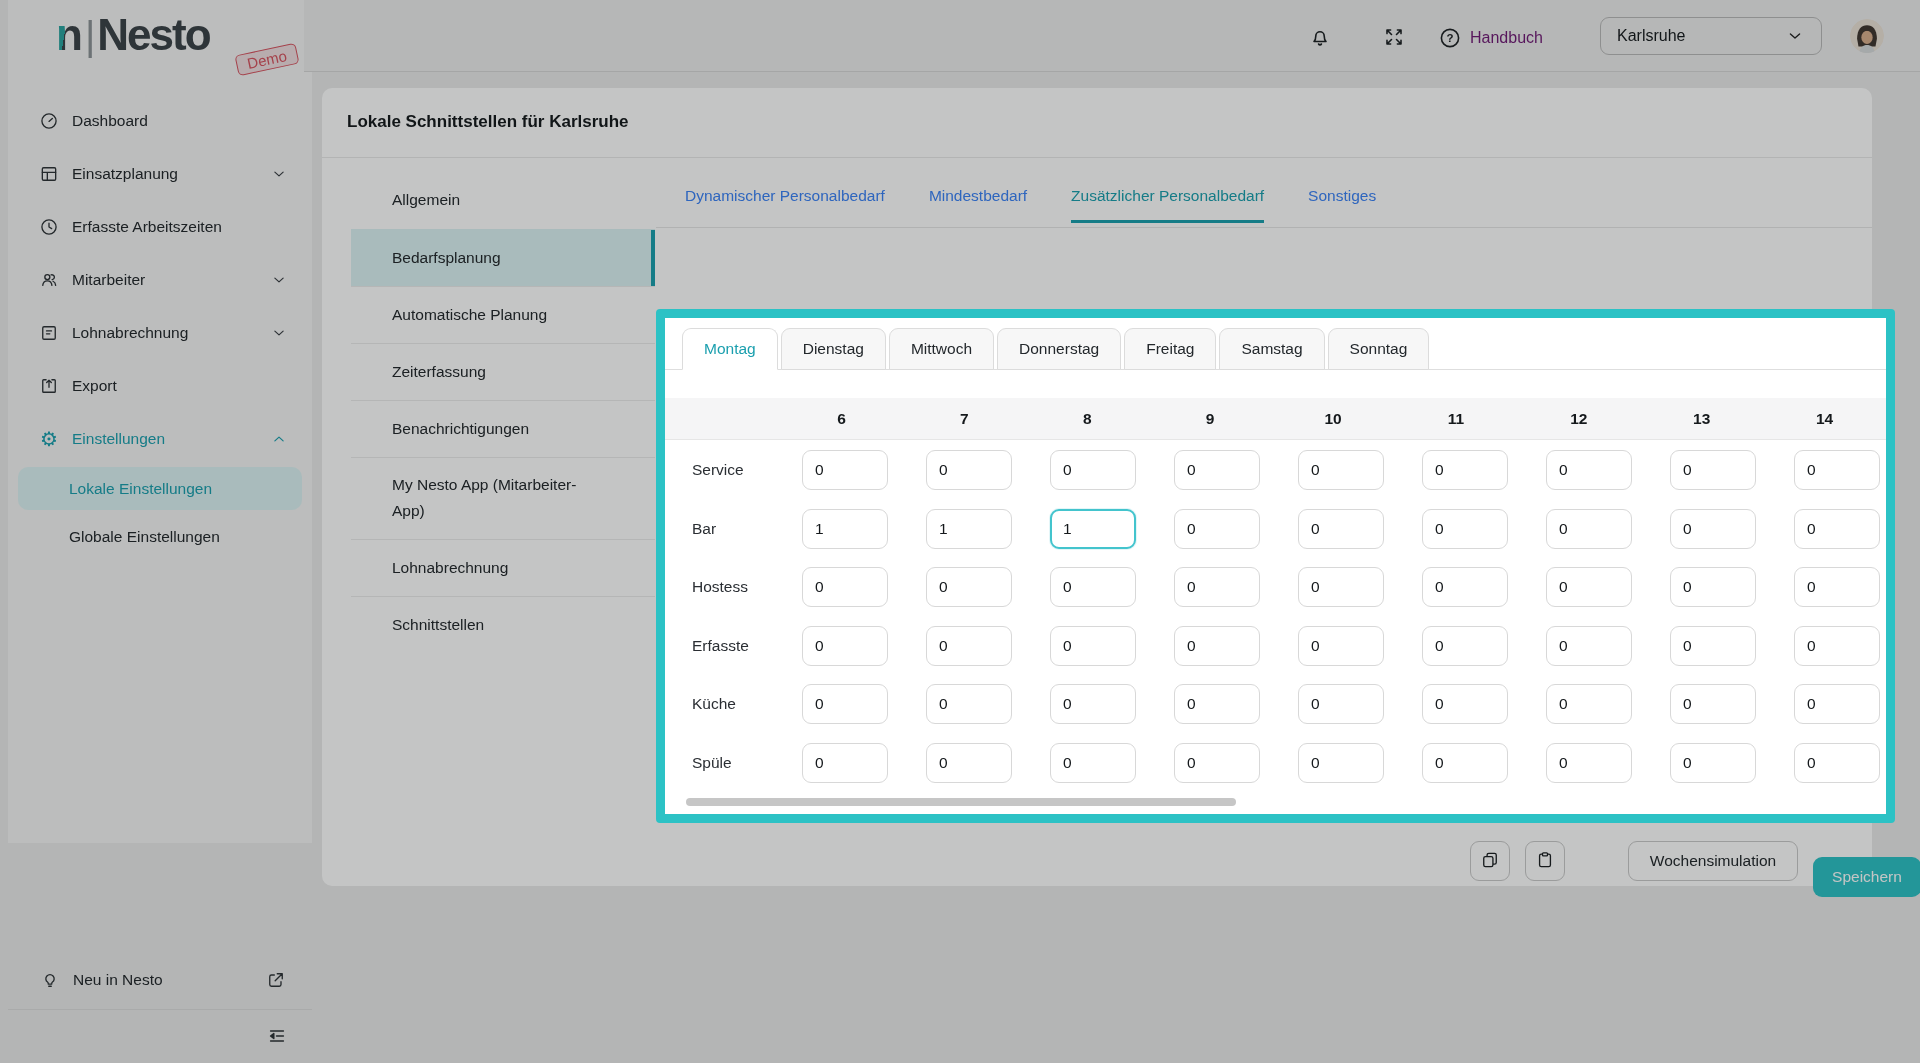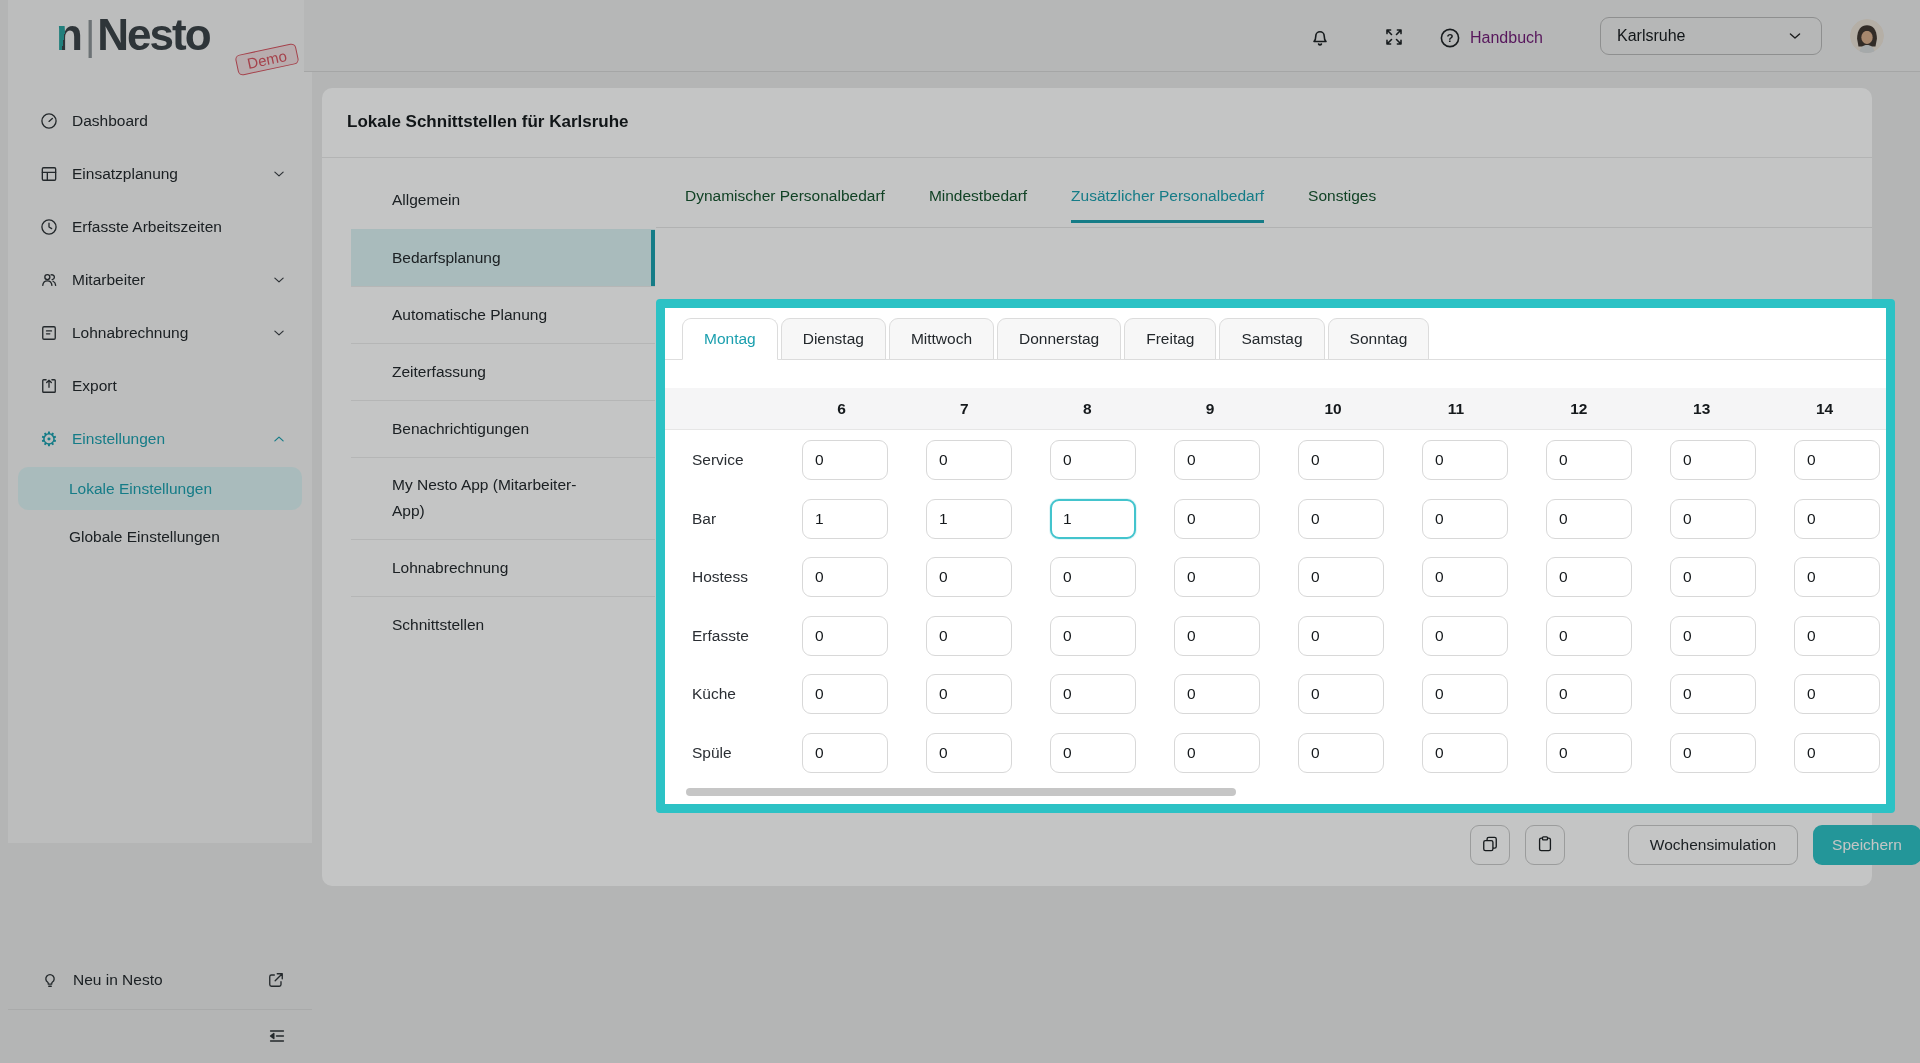--- a/index.html
+++ b/index.html
@@ -55,39 +55,39 @@
   .card-divider{position:absolute;left:0;right:0;top:69px;border-top:1px solid #e9e9e9;}
 
   .settings-nav{position:absolute;left:29px;top:84px;width:304px;}
   .snav-item{min-height:57px;display:flex;align-items:center;padding:14px 60px 14px 41px;
              font-size:15.5px;color:#23282c;border-top:1px solid #ececec;cursor:pointer;line-height:1.7;}
   .snav-item:first-child{border-top:none;}
   .snav-item.active{background:var(--active-bg);border-top-color:transparent;position:relative;}
   .snav-item.active::after{content:"";position:absolute;right:0;top:0;bottom:0;width:4px;background:var(--accent);}
 
   .content-tabs{position:absolute;left:363px;top:99px;display:flex;gap:44px;}
-  .ctab{font-size:15.5px;color:#14532d;padding-bottom:18px;cursor:pointer;}
+  .ctab{font-size:15.5px;color:#3b82f6;padding-bottom:18px;cursor:pointer;}
   .ctab.active{color:var(--accent);border-bottom:3px solid var(--accent);padding-bottom:15px;}
   .ctabs-divider{position:absolute;left:334px;right:0;top:139px;border-top:1px solid #e6e6e6;}
 
   
   .actions{position:absolute;left:1470px;top:825px;display:flex;gap:15px;align-items:center;z-index:1;}
   .icon-btn{width:40px;height:40px;border:1px solid #c9c9c9;border-radius:9px;background:#fff;
             display:flex;align-items:center;justify-content:center;color:#1c2023;cursor:pointer;}
   .icon-btn svg{width:20px;height:20px;}
   .btn-outline{height:40px;width:170px;border:1px solid #c9c9c9;border-radius:9px;background:#fff;
                font-size:15.5px;color:#23282c;display:flex;align-items:center;justify-content:center;cursor:pointer;
                font-family:"Liberation Sans",sans-serif;margin-left:48px;}
   .btn-primary{height:40px;width:108px;border:none;border-radius:9px;background:var(--brand);
                font-size:15.5px;color:#fff;display:flex;align-items:center;justify-content:center;cursor:pointer;
-               font-family:"Liberation Sans",sans-serif;}
+               font-family:"Liberation Sans",sans-serif;margin-top:32px;}
 
   
   .overlay{position:absolute;inset:0;background:rgba(10,12,14,.24);z-index:10;}
-  .spotlight{position:absolute;left:656px;top:299px;width:1239px;height:514px;z-index:20;
+  .spotlight{position:absolute;left:656px;top:309px;width:1239px;height:514px;z-index:20;
              background:#fff;border:9px solid var(--brand);border-radius:4px;}
   .panel{position:absolute;inset:0;overflow:hidden;}
   .daytabs-line{position:absolute;left:0;right:0;top:51px;border-top:1px solid #dedede;}
   .day-tabs{position:absolute;left:17px;top:10px;display:flex;}
   .day-tab{height:42px;padding:0 21px;display:flex;align-items:center;font-size:15.5px;color:#23282c;
            background:#f7f7f7;border:1px solid #dcdcdc;border-radius:9px 9px 0 0;margin-right:3px;cursor:pointer;position:relative;z-index:2;}
   .day-tab.active{background:#fff;color:var(--accent);border-bottom-color:#fff;}
   .hour-head{position:absolute;left:0;right:0;top:80px;height:42px;background:#f5f5f6;
              border-bottom:1px solid #e6e6e6;display:flex;padding-left:115px;}
   .hour-cell{width:124px;text-align:center;line-height:42px;font-size:15.5px;font-weight:700;color:#15191c;}

